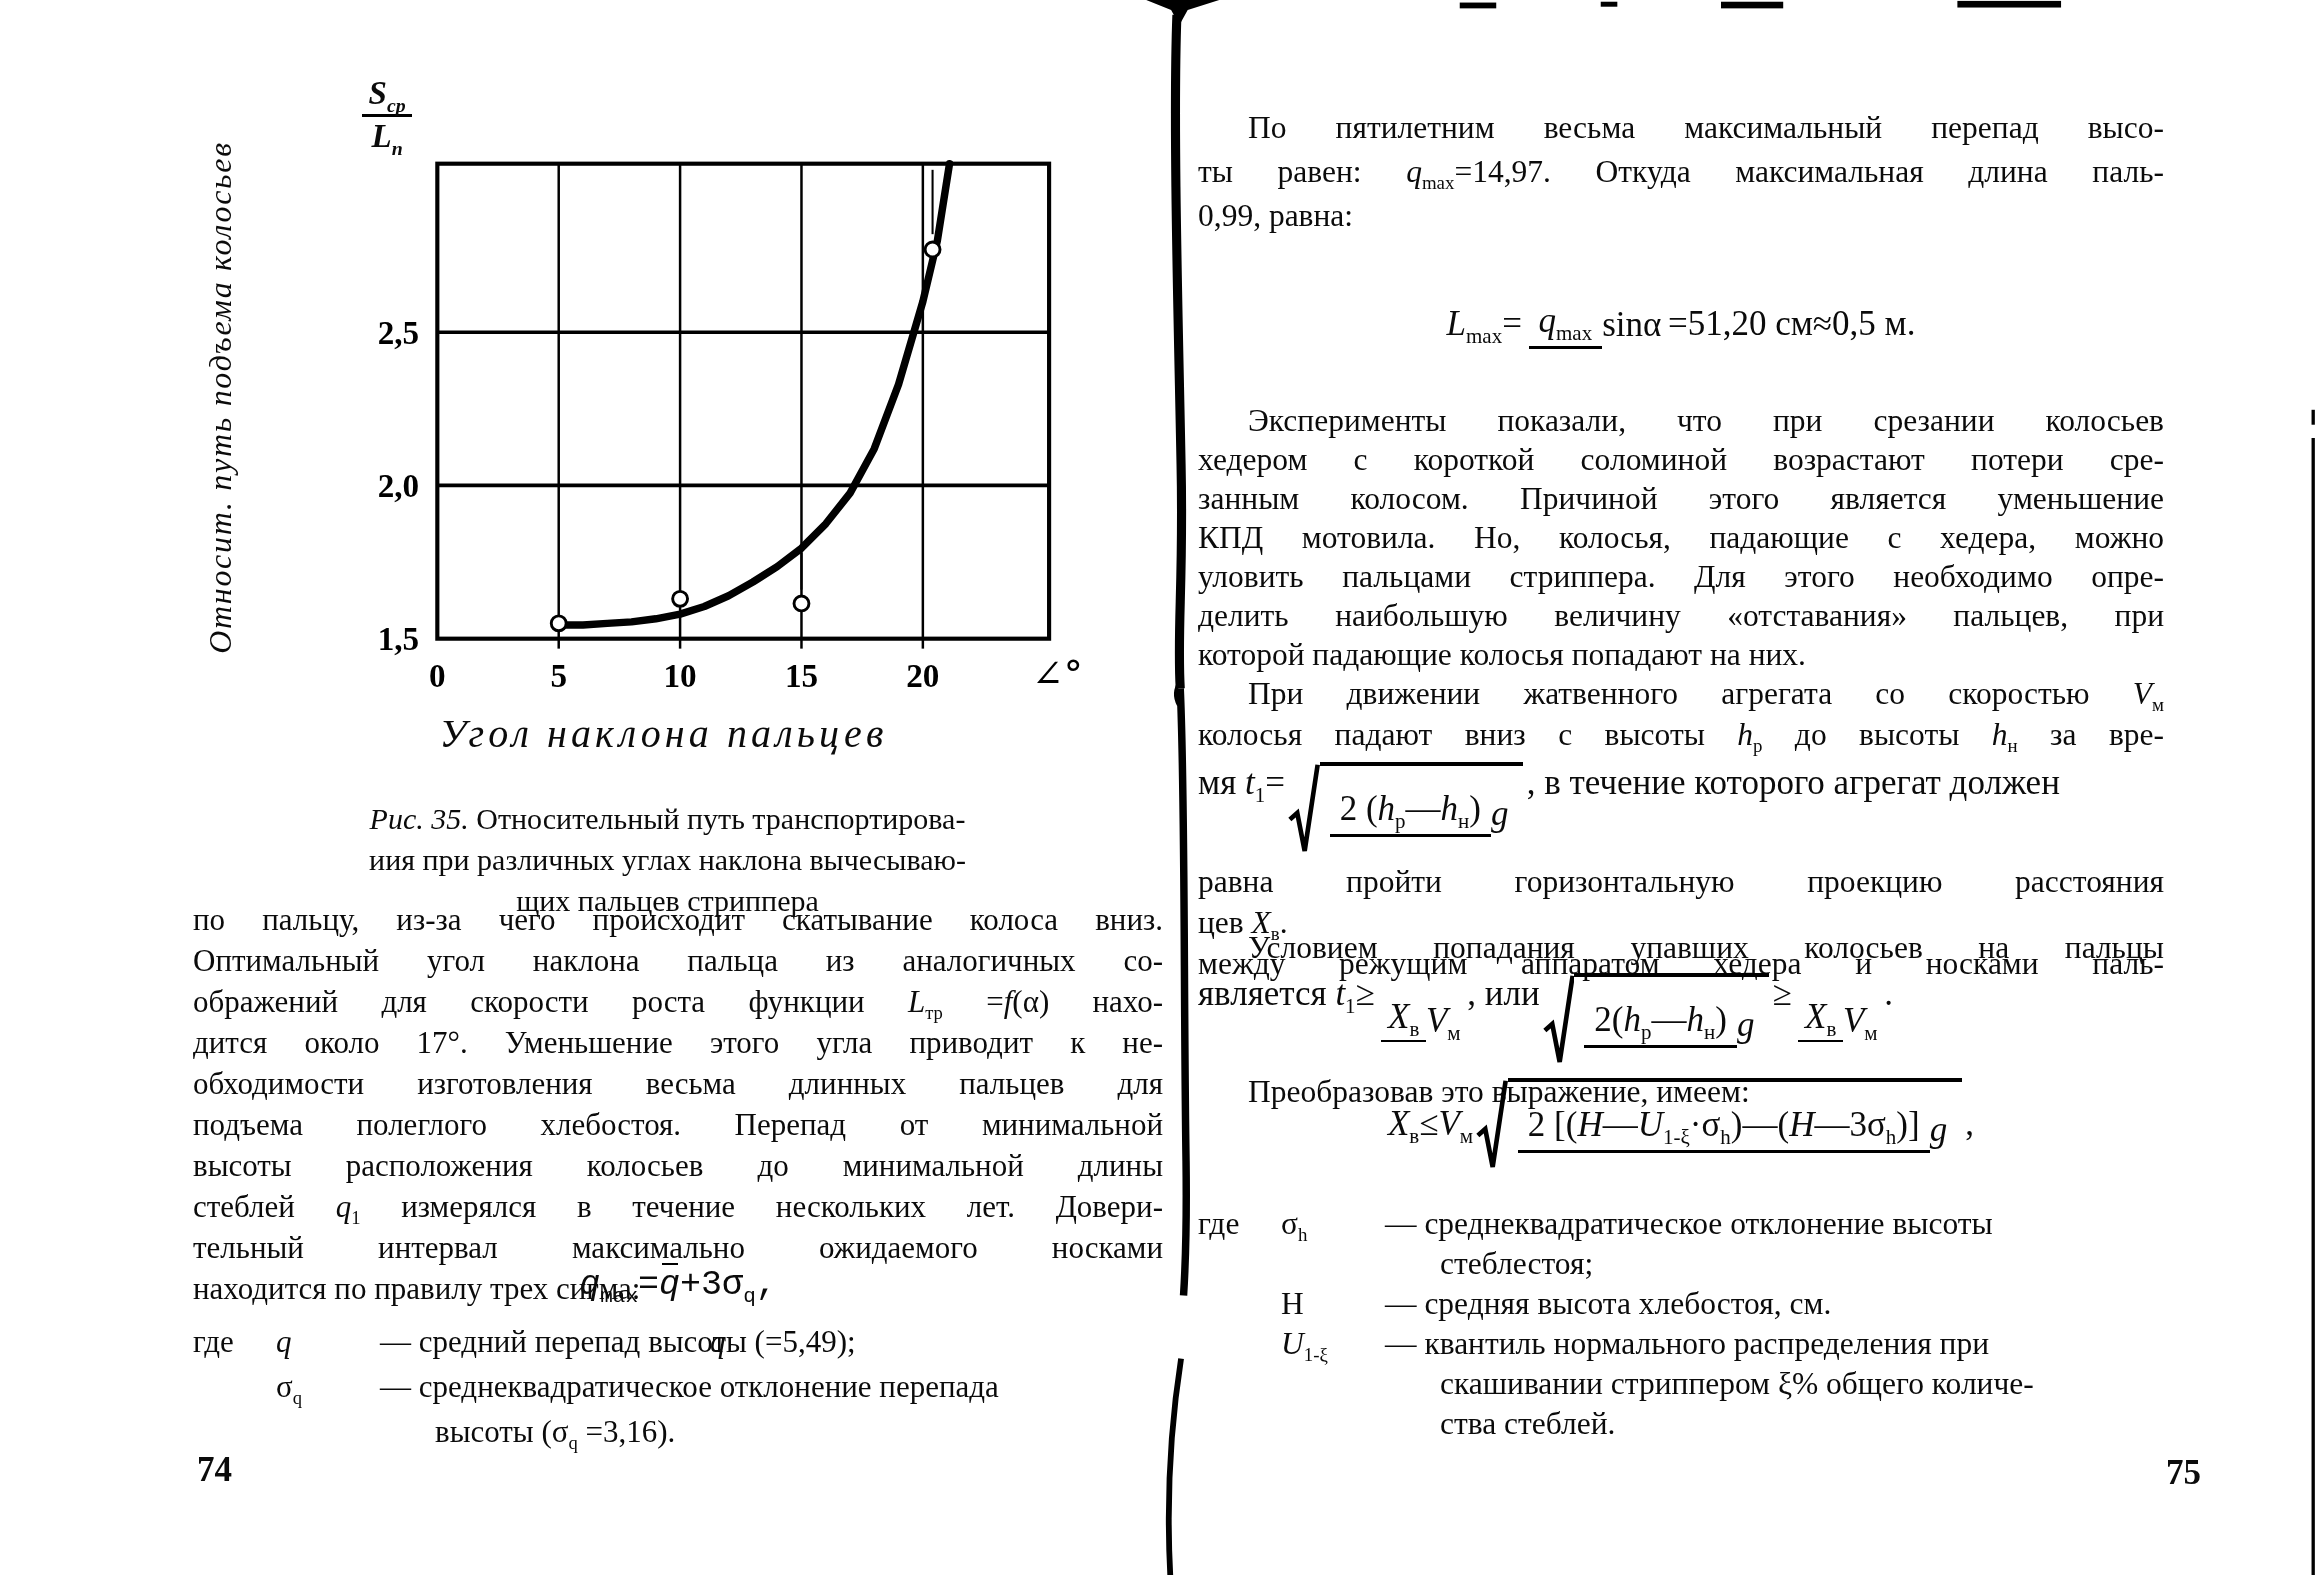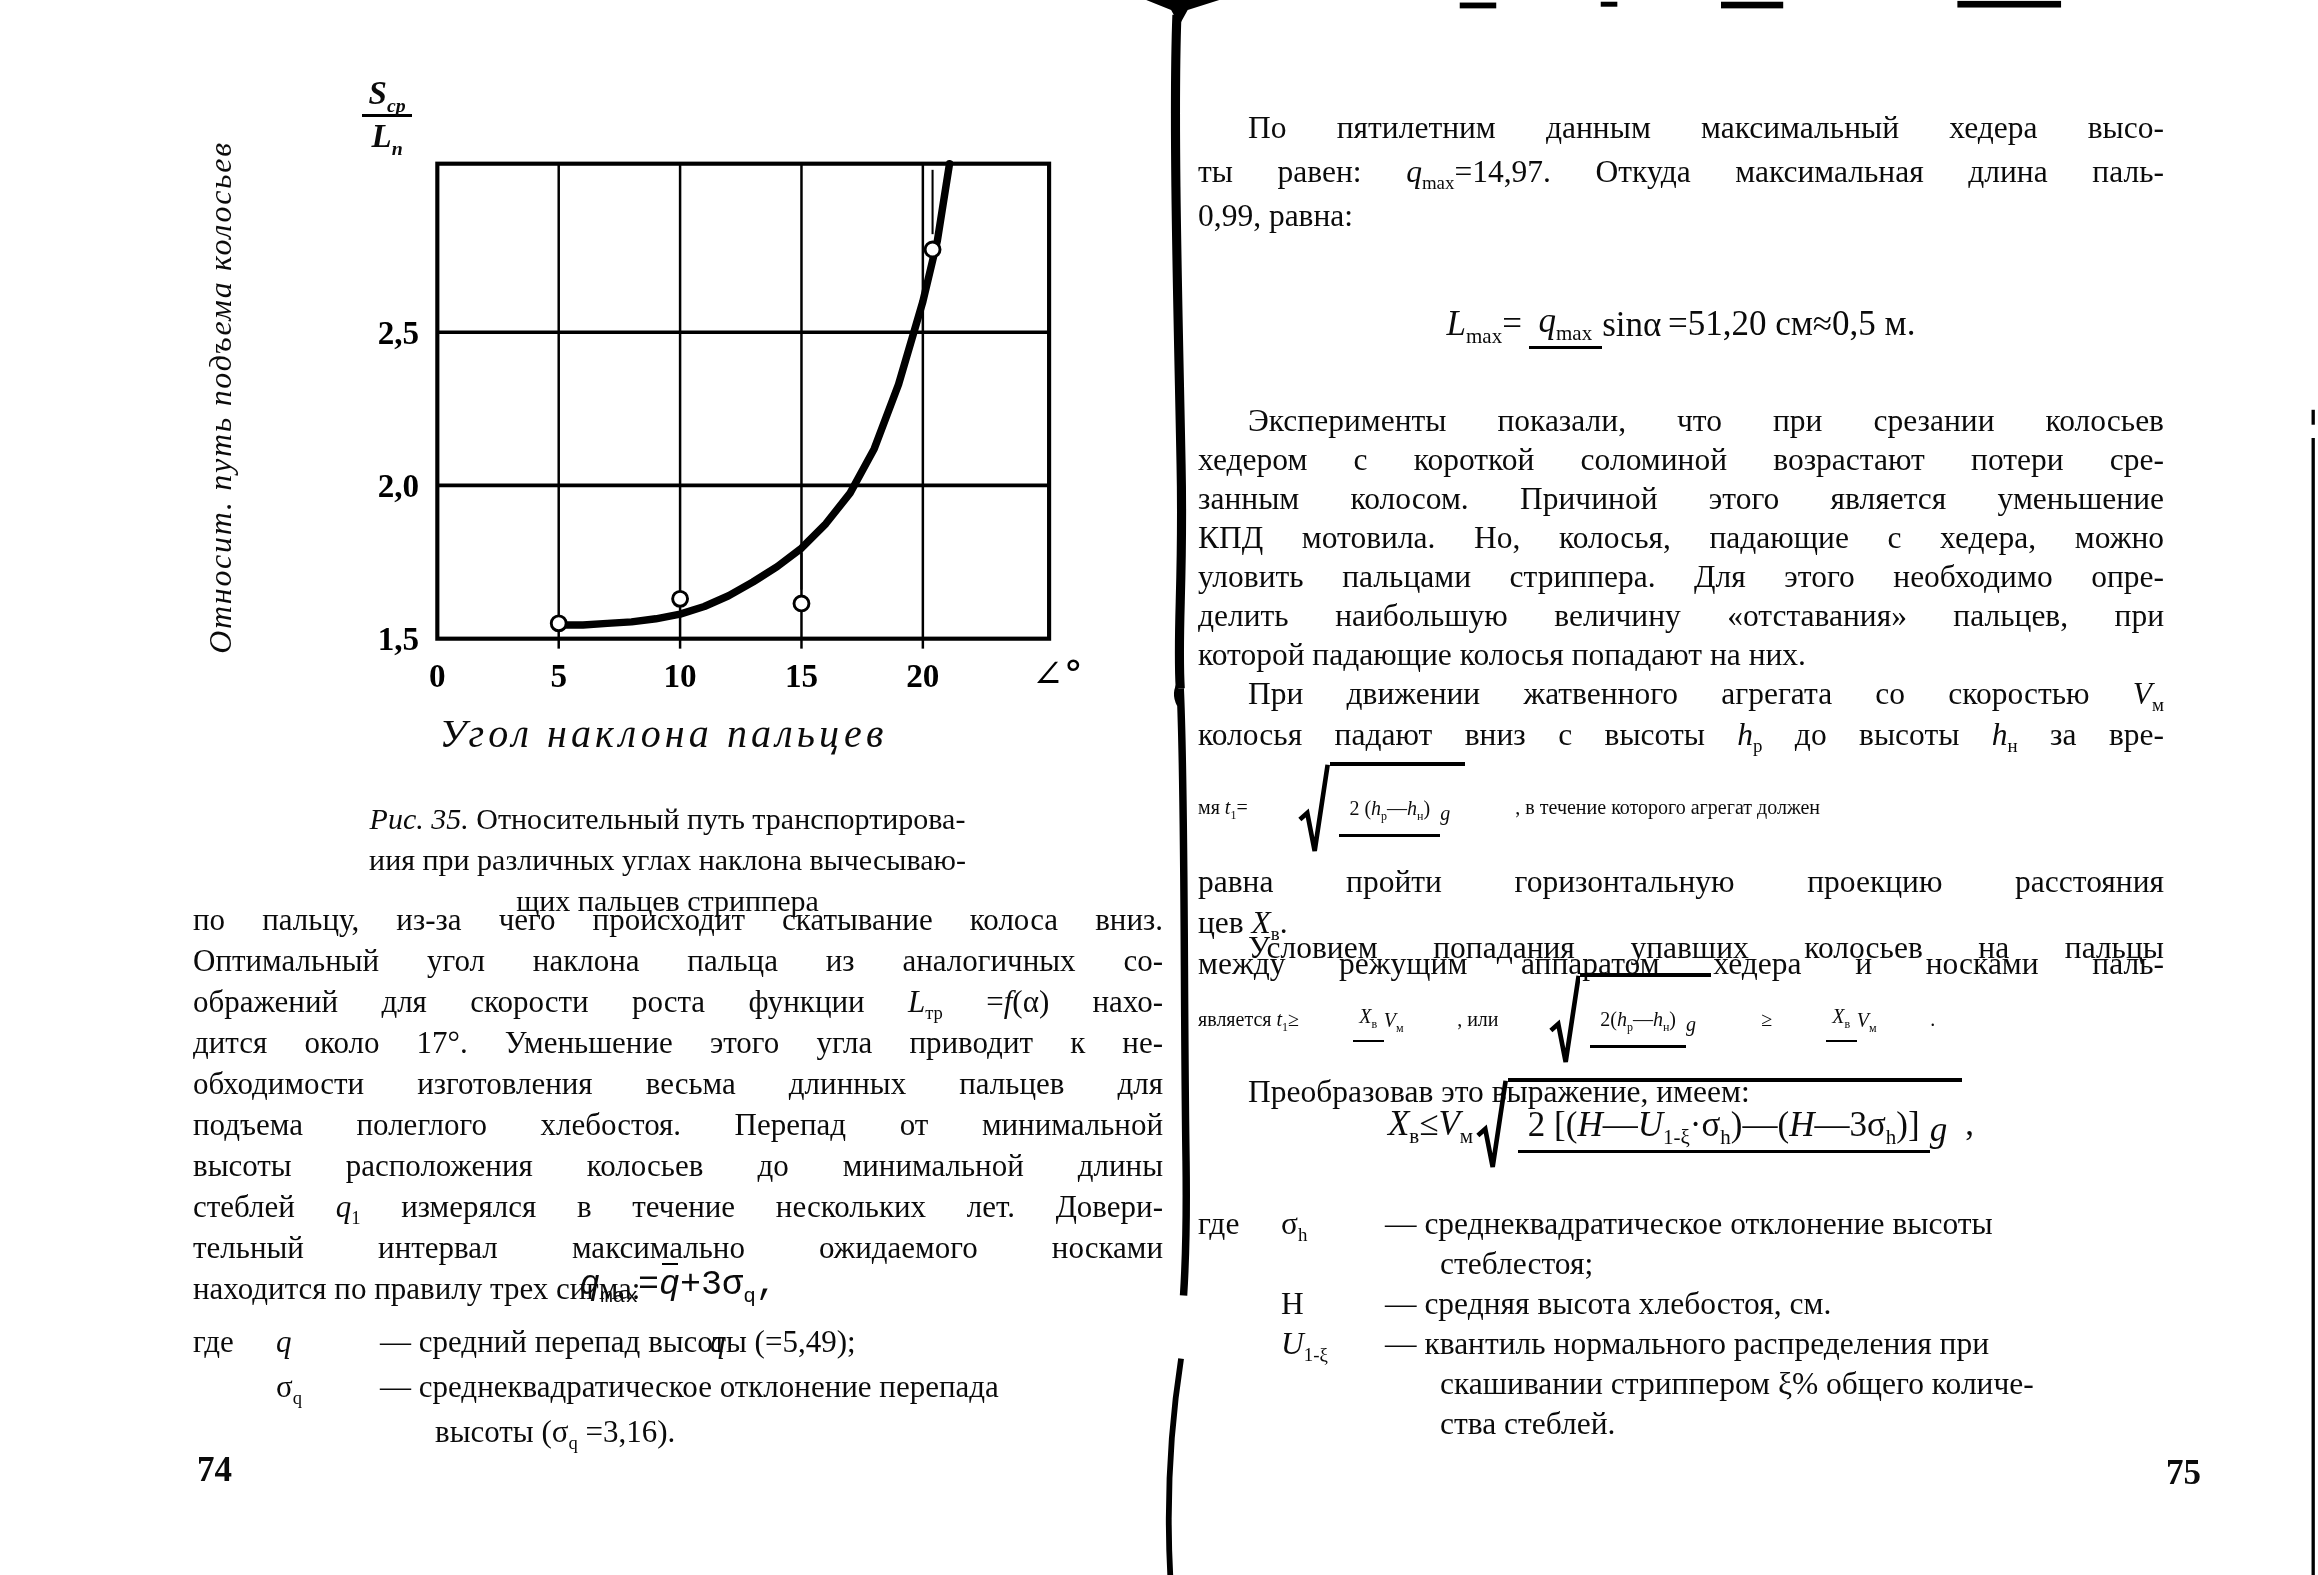--- a/index.html
+++ b/index.html
@@ -18,21 +18,21 @@
   
   .frac{display:inline-flex;align-items:center;margin:0 6.6px;vertical-align:middle;text-align:center;}
   .frac .fn{border-bottom:3.3px solid #000;padding:1.7px 10px 5px;}
   .frac .fd{padding-top:3.3px;}
   .frac.sm .fn{padding:0 6.6px 3.3px;border-bottom-width:2.5px;}
   
   .sqrt{display:inline-flex;align-items:stretch;margin:0 3.3px;}
   .radsvg{width:31.5px;flex:0 0 31.5px;height:auto;}
   .radbody{border-top:4.1px solid #000;display:flex;align-items:center;padding:3.3px 8.3px 0 3.3px;}
   .dformula{display:flex;justify-content:center;align-items:center;font-size:35px;}
-  .frow{display:flex;align-items:center;font-size:20px;gap:47px;}
+  .frow{display:flex;font-size:35px;}
   
   .defrow{display:flex;align-items:flex-start;}
   .defrow .lead{flex:0 0 83px;}
   .defrow .sym{flex:0 0 104px;}
   .defrow .btext{flex:1;padding-left:55px;text-indent:-55px;}
   
   .tick{font-family:"Liberation Serif","DejaVu Serif",serif;font-weight:600;font-size:40px;}
   .axend{font-family:"DejaVu Serif",serif;font-style:italic;font-size:46px;}
   .yfrac{display:inline-flex;flex-direction:column;align-items:center;font-style:italic;font-size:33px;font-weight:600;}
   .yfrac .num{border-bottom:3.3px solid #000;padding:0 6.6px 1.7px;}
@@ -121,21 +121,21 @@
         <span class="btext">— среднеквадратическое отклонение перепада<br>высоты (σ<sub>q</sub> =3,16).</span>
       </div>
     </div>
 
     <div class="abs" style="left:197px;top:1450px;font-size:35px;font-weight:bold;">74</div>
   </div>
 
   <div>
 
     <div class="abs" style="left:1198px;top:106px;width:966px;font-size:31.5px;line-height:44px;">
-        <div class="jl ind">По пятилетним данным максимальный хедера высо-</div>
+        <div class="jl ind">По пятилетним весьма максимальный перепад высо-</div>
         <div class="jl">ты равен: <i>q</i><sub>max</sub>=14,97. Откуда максимальная длина паль-</div>
         <div class="jl last">0,99, равна:</div>
       </div>
 
     <div class="abs dformula" style="left:1198px;top:299px;width:966px;">
       <span><i>L</i><sub>max</sub>=</span>
       <span class="frac">
         <span class="fn"><i>q</i><sub>max</sub></span>
         <span class="fd">sinα</span>
       </span>

